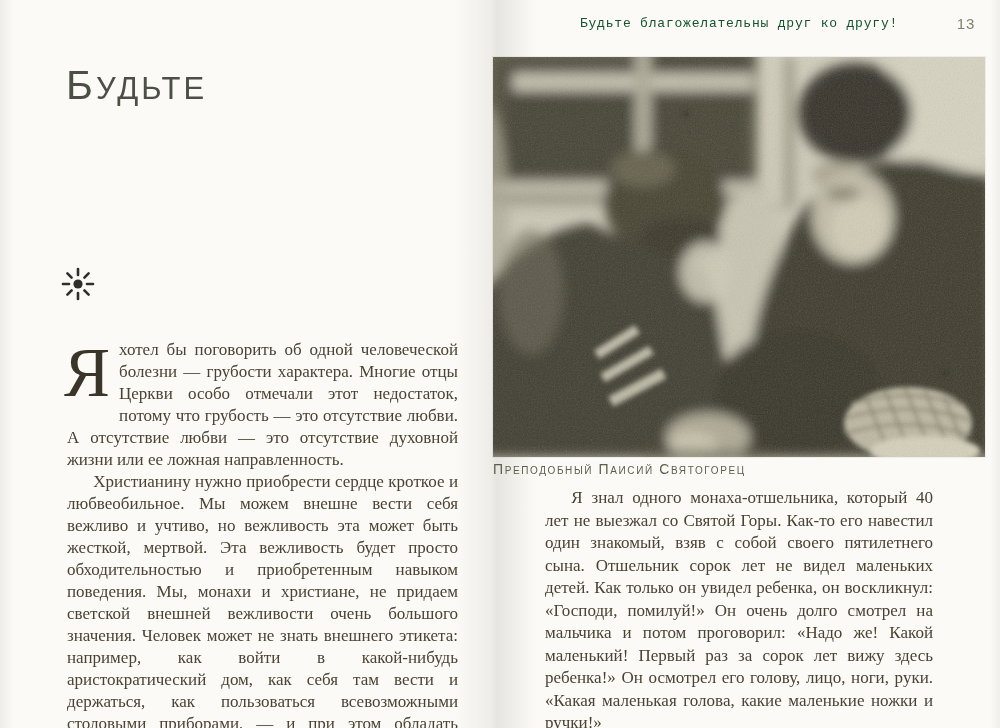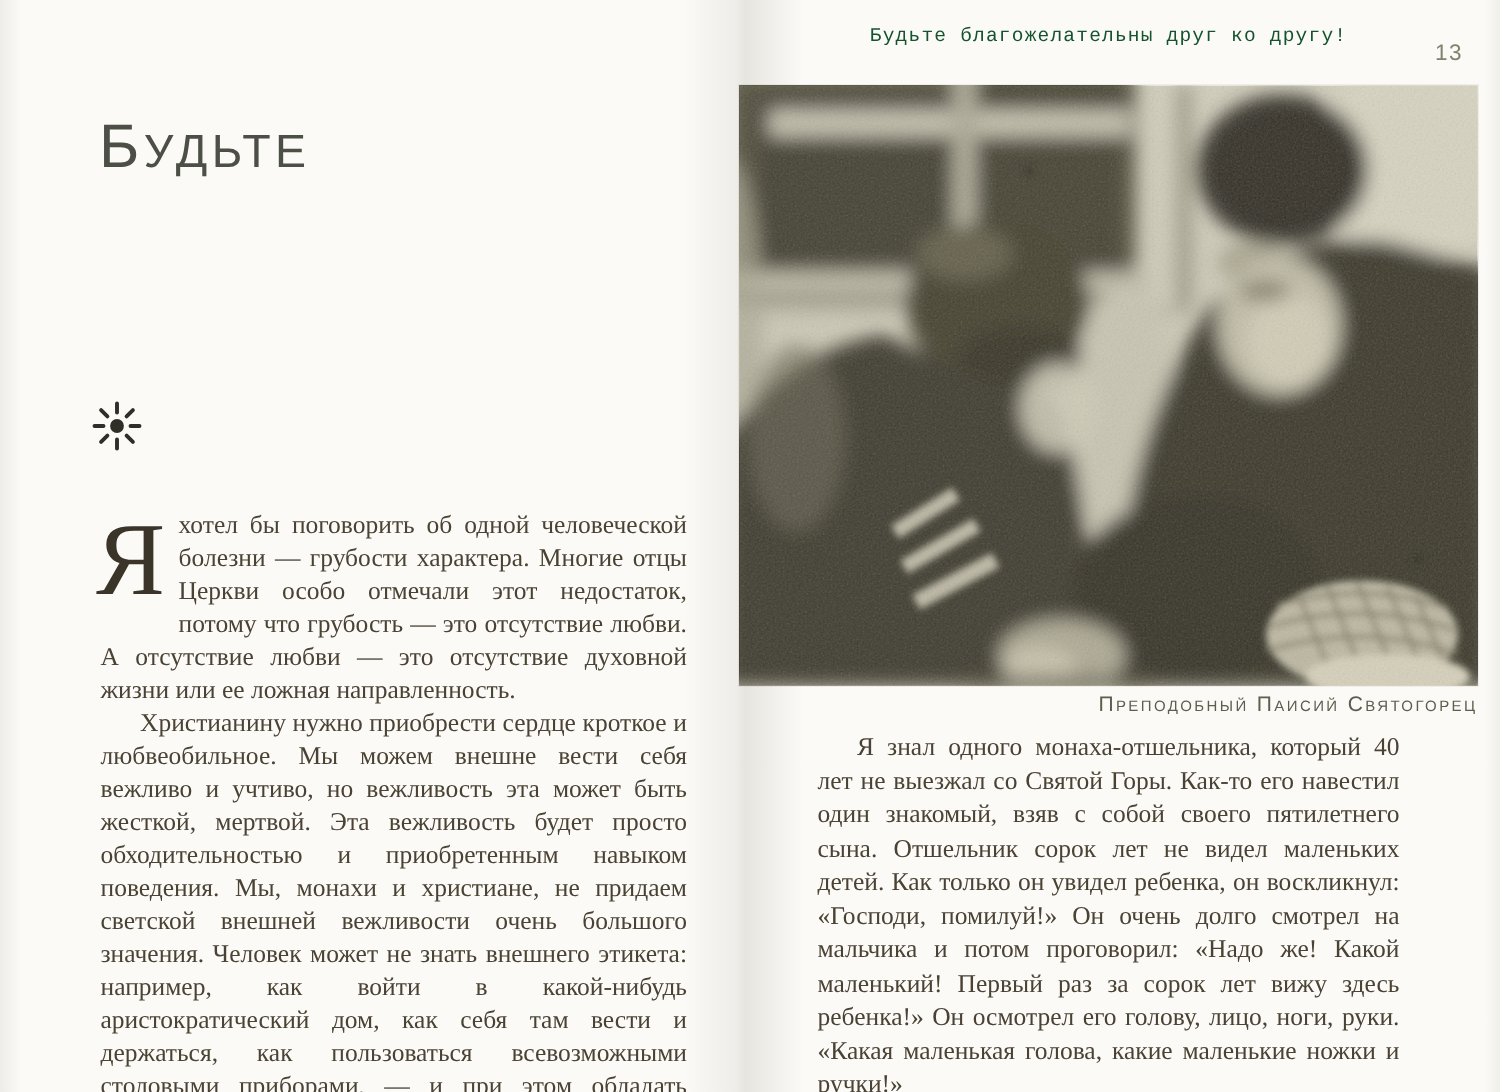--- a/index.html
+++ b/index.html
@@ -19,21 +19,21 @@
   .page-edge-right{position:absolute;right:0;top:0;width:10px;height:728px;
     background:linear-gradient(270deg,rgba(140,138,128,.10),rgba(140,138,128,0));}
 
   
   .chapter-title{
     position:absolute;left:66px;top:56px;margin:0;width:400px;
     font-family:"Liberation Sans",sans-serif;font-weight:400;
     font-size:31px;line-height:58px;letter-spacing:3px;
     color:#4c4f45;text-transform:uppercase;
   }
-  .title-line{display:block;margin-top:12px;}
+  .title-line{display:block;}
   .title-line.first::first-letter{font-size:41px;}
   .ornament{position:absolute;left:60px;top:266px;width:36px;height:36px;color:#2f2e27;}
   .left-text{
     position:absolute;left:67px;top:339px;width:391px;
     font-size:17px;line-height:22px;color:#4a4234;text-align:justify;
   }
   .left-text p{margin:0;}
   .dropcap{
     float:left;font-size:69px;line-height:62px;height:64px;
     margin:3px 9px 0 -3px;color:#3b3529;font-family:"Liberation Serif",serif;
@@ -43,29 +43,28 @@
   
   .running-header{
     position:absolute;left:545px;top:16px;width:388px;
     font-family:Liberation Mono, monospace;font-size:13px;letter-spacing:.8px;
     color:#14532d;text-align:center;
   }
   .page-number{
     position:absolute;left:942px;top:15px;width:48px;text-align:center;
     font-family:"Liberation Sans",sans-serif;font-size:15px;letter-spacing:1px;
     color:#82826f;
-    margin-top:12px;
   }
   .photo{
     position:absolute;left:493px;top:57px;width:492px;height:400px;margin:0;
     box-shadow:0 0 0 1px rgba(90,88,75,.08);
   }
   .photo svg{display:block;width:492px;height:400px;}
   .photo-caption{
-    position:absolute;left:493px;top:461px;width:492px;text-align:right;
+    position:absolute;left:493px;top:461px;width:492px;text-align:left;
     font-family:"Liberation Sans",sans-serif;font-variant:small-caps;
     font-size:14px;letter-spacing:1.6px;color:#5d5e4d;
   }
   .right-text{
     position:absolute;left:545px;top:487px;width:388px;margin:0;
     font-size:17px;line-height:22.5px;color:#4a4234;text-align:justify;
   }
 </style>
 </head>
 <body>

